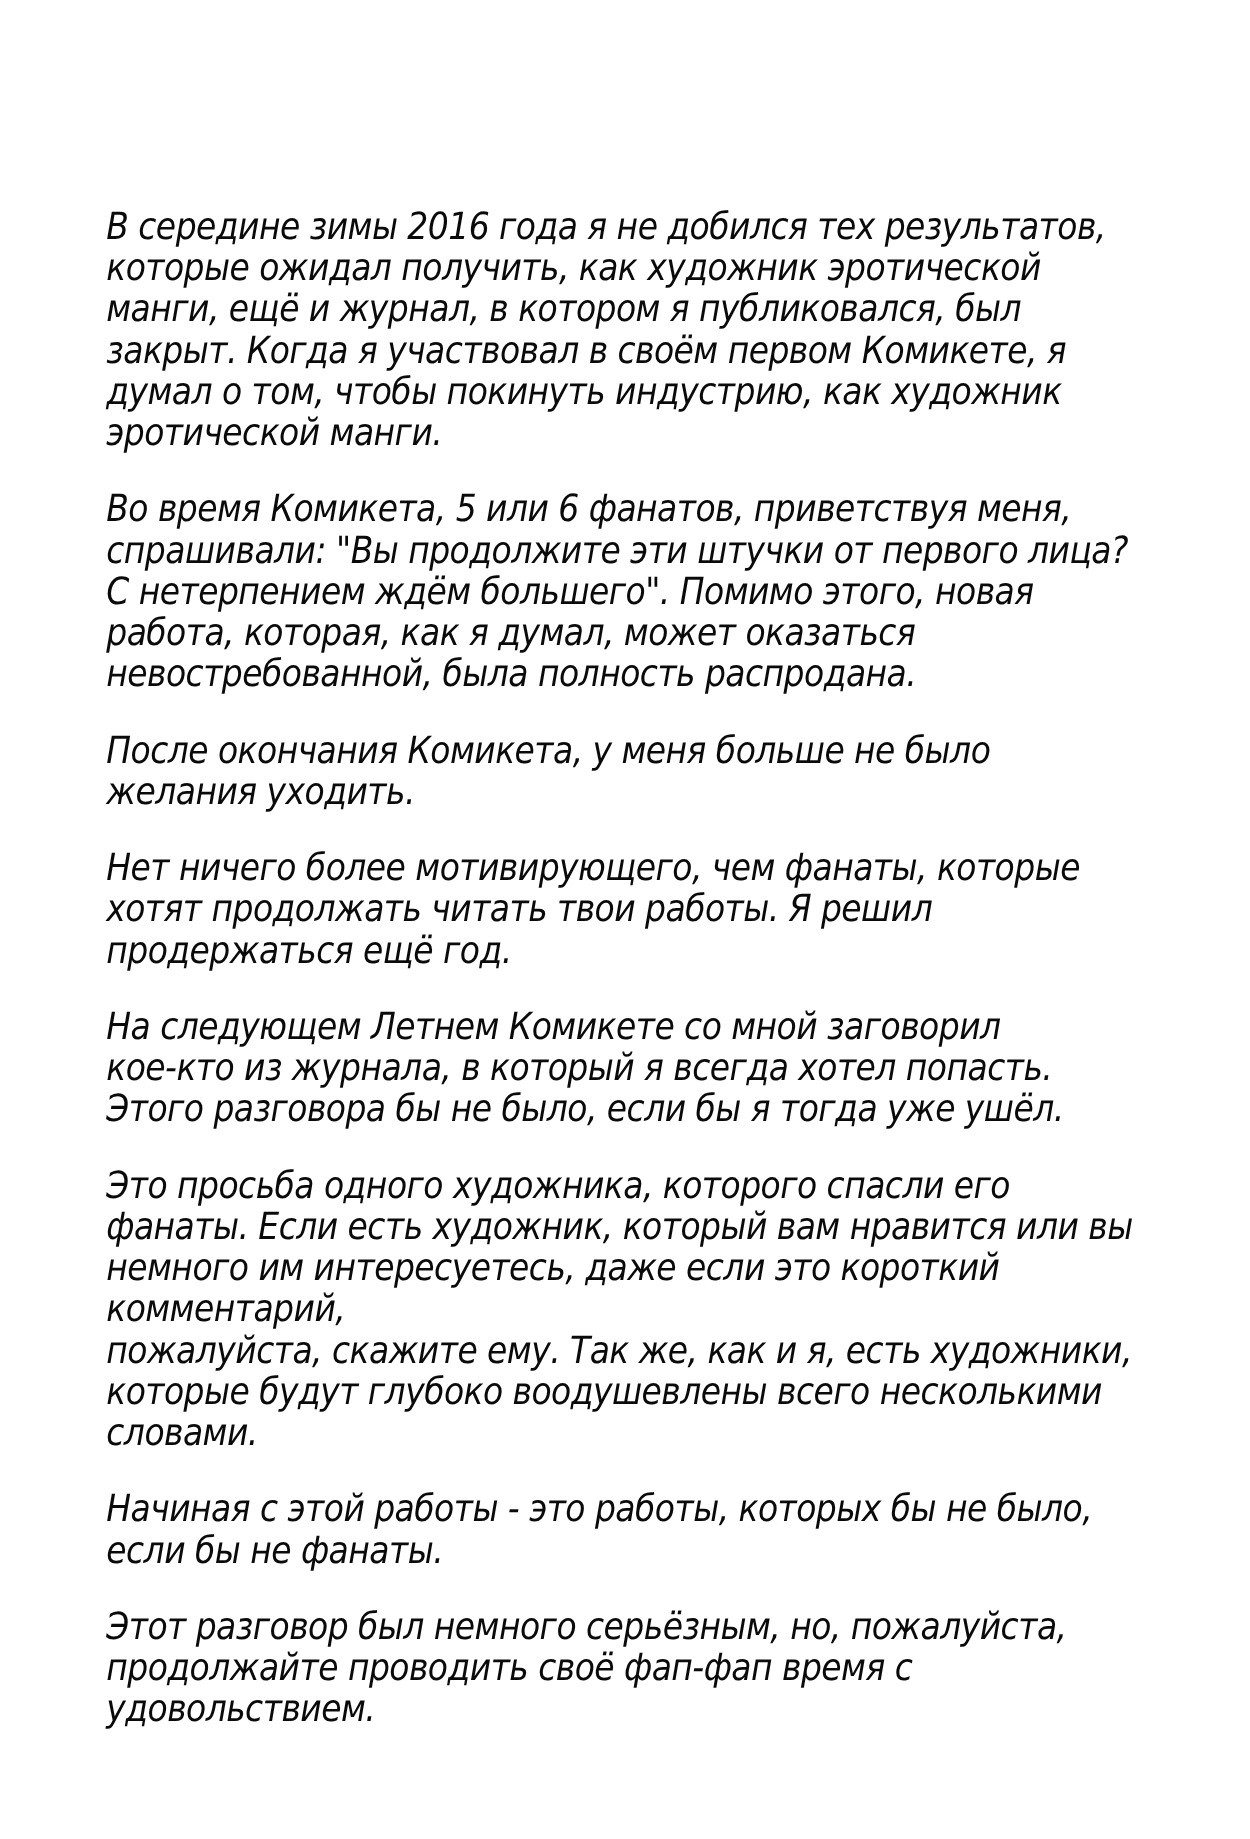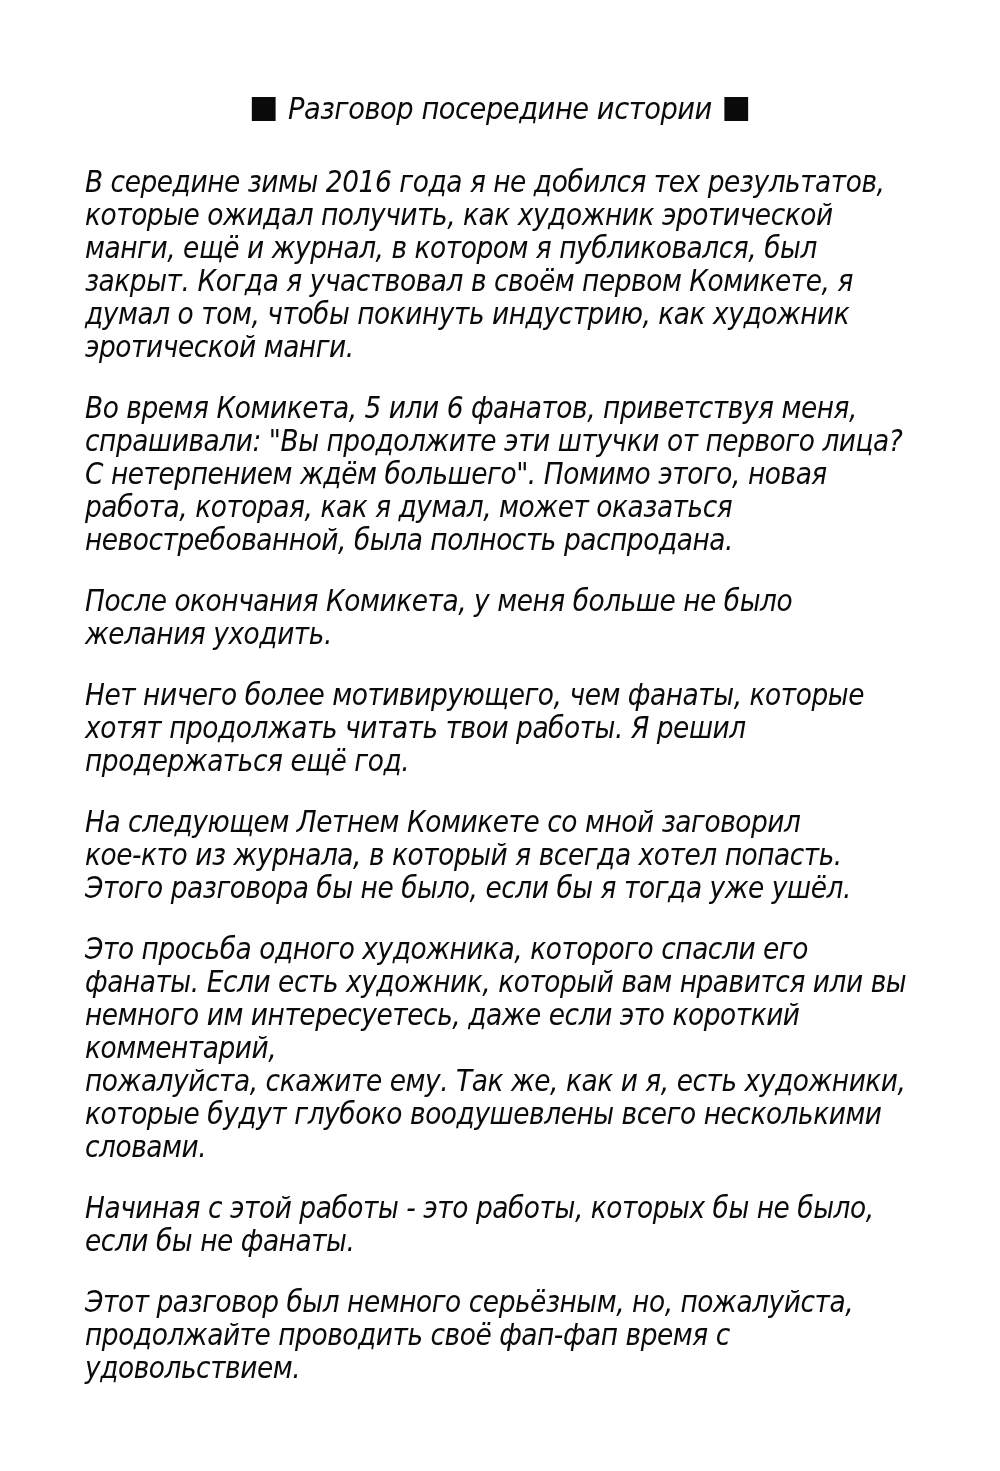--- a/index.html
+++ b/index.html
@@ -58,27 +58,20 @@
     font-size: 30px;
     line-height: 33px;
     letter-spacing: -0.5px;
     white-space: nowrap;
   }
 </style>
 </head>
 <body>
 
 <div class="page">
-  <div class="title-row">
-    <span class="title-inner">
-      <span class="square"></span>
-      <span class="title-text">Разговор посередине истории</span>
-      <span class="square"></span>
-    </span>
-  </div>
   <div class="body-col" id="body-col">
       <div class="paragraph">
         <div class="line">В середине зимы 2016 года я не добился тех результатов,</div>
         <div class="line">которые ожидал получить, как художник эротической</div>
         <div class="line">манги, ещё и журнал, в котором я публиковался, был</div>
         <div class="line">закрыт. Когда я участвовал в своём первом Комикете, я</div>
         <div class="line">думал о том, чтобы покинуть индустрию, как художник</div>
         <div class="line">эротической манги.</div>
       </div>
       <div class="paragraph">

